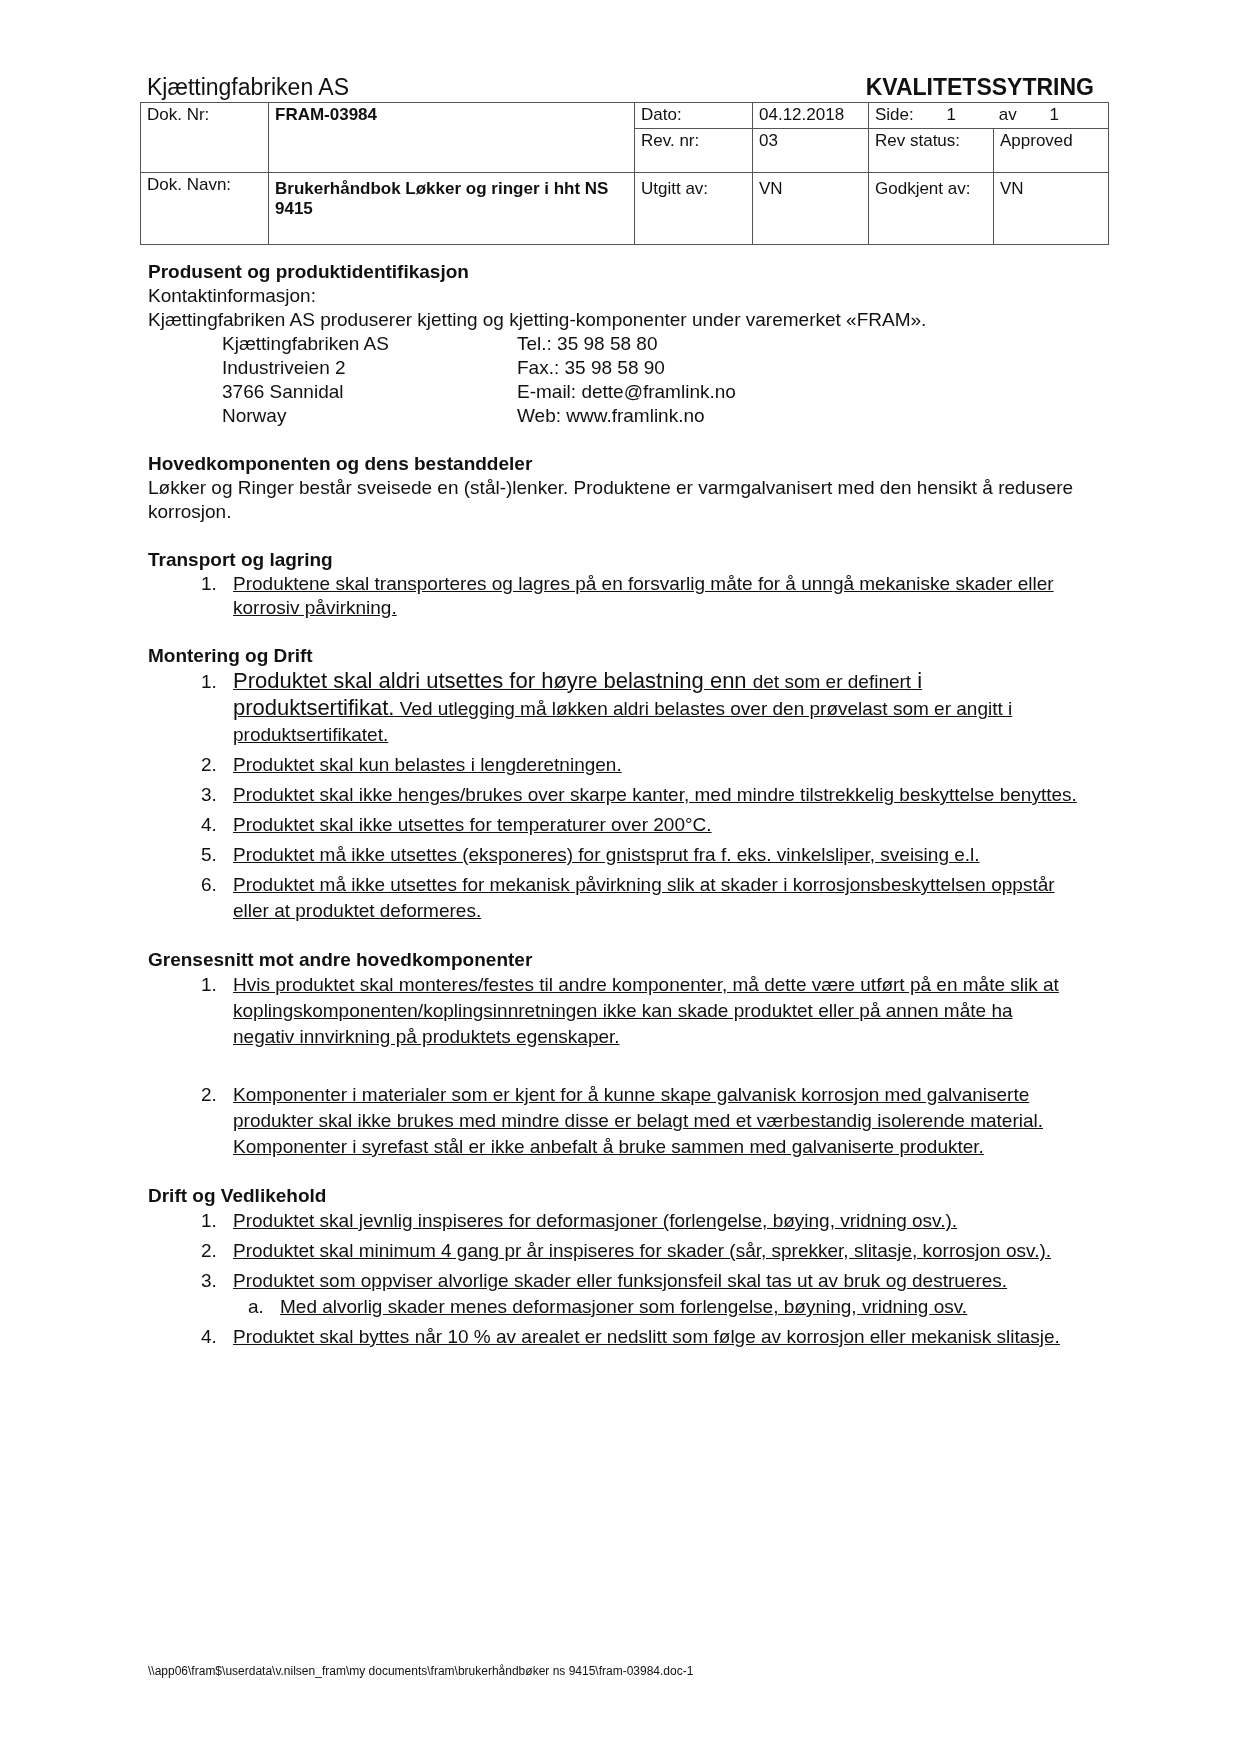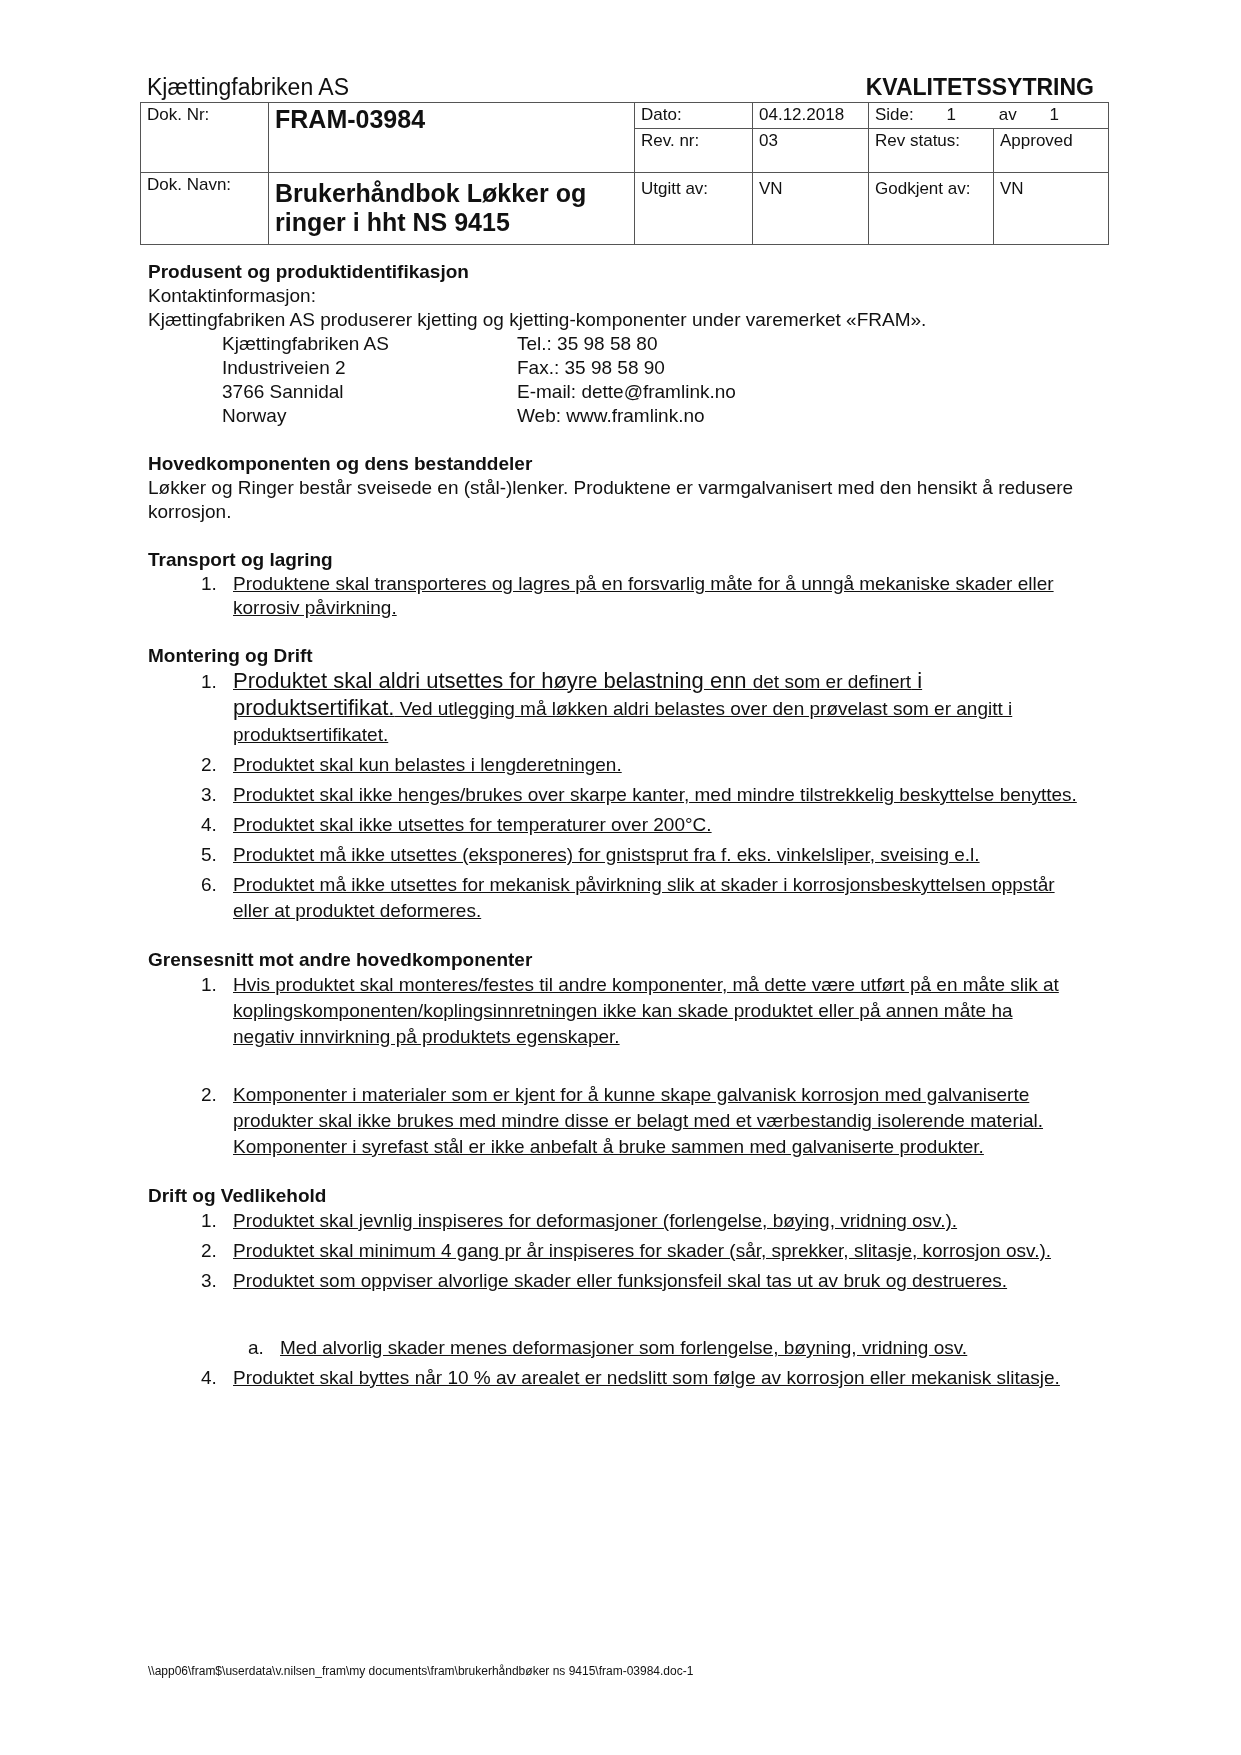--- a/index.html
+++ b/index.html
@@ -4,30 +4,30 @@
 <style>
   html, body { margin:0; padding:0; background:#ffffff; }
   body { width:1241px; height:1755px; position:relative; overflow:hidden;
          font-family:"Liberation Sans", sans-serif; color:#111; }
   .abs { position:absolute; }
   .company { left:147px; top:74px; font-size:23px; }
   .doctype { right:147px; top:74px; font-size:23px; font-weight:bold; }
   table.hdr { position:absolute; left:140px; top:102px; width:968px; border-collapse:collapse;
               table-layout:fixed; font-size:17px; }
   table.hdr td { border:1.5px solid #555; vertical-align:top; padding:2px 6px; }
-  table.hdr td.big { font-size:25px; font-weight:bold; }
+  table.hdr td.big { font-size:17px; font-weight:bold; }
   .content { position:absolute; left:148px; top:260px; width:930px; font-size:19px; line-height:24px; }
   .h { font-weight:bold; }
   .p { margin:0; }
   .sec { margin-bottom:24px; }
   .contact { display:grid; grid-template-columns:295px 300px; margin-left:74px; }
   ol { margin:0; padding-left:74px; }
   ol li { padding-left:11px; margin:0;text-decoration:underline; }
   ol.loose li { margin-bottom:4px; line-height:26px; }
-  ol.sub { list-style-type:lower-alpha; padding-left:36px;margin-top:41px; }
+  ol.sub { list-style-type:lower-alpha; padding-left:36px; }
   .calibri { font-family:"Liberation Sans Narrow","Liberation Sans", sans-serif; font-size:22px; }
   .gap { height:28px; }
   .footer { position:absolute; left:148px; top:1664px; font-size:12px; }
 </style>
 </head>
 <body>
 
 <div class="abs company">Kjættingfabriken AS</div>
 <div class="abs doctype">KVALITETSSYTRING</div>
 

